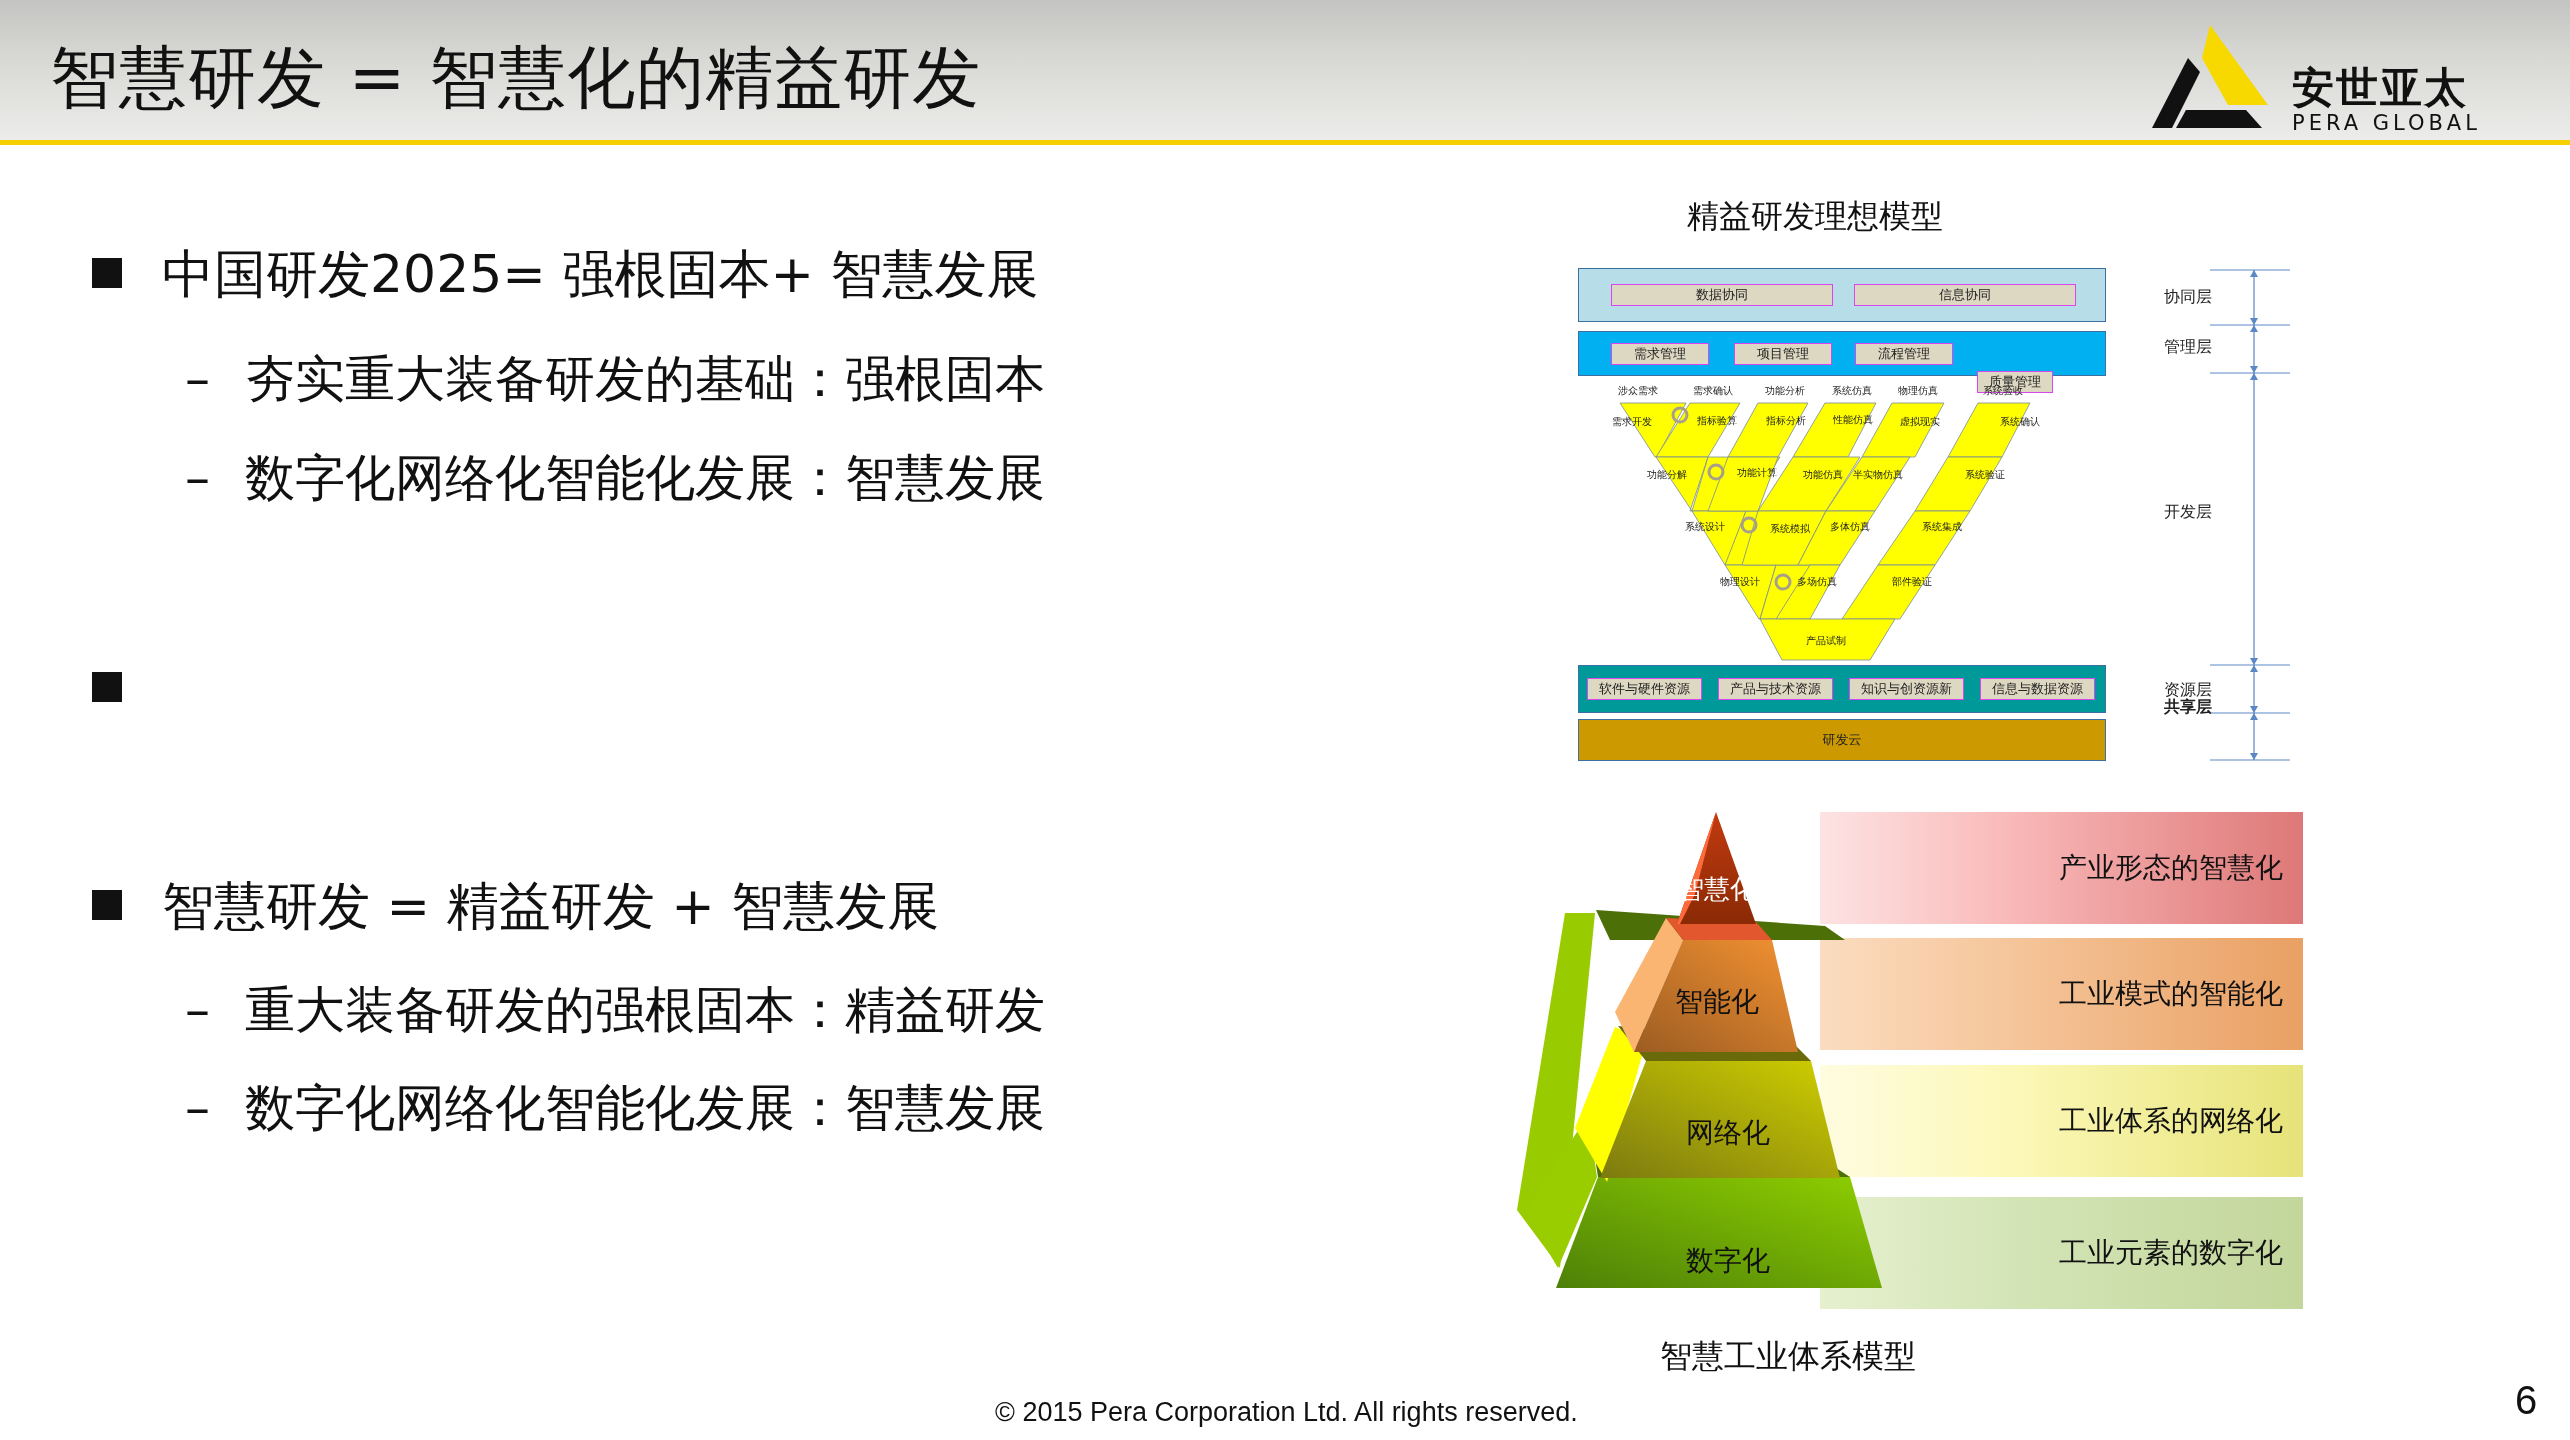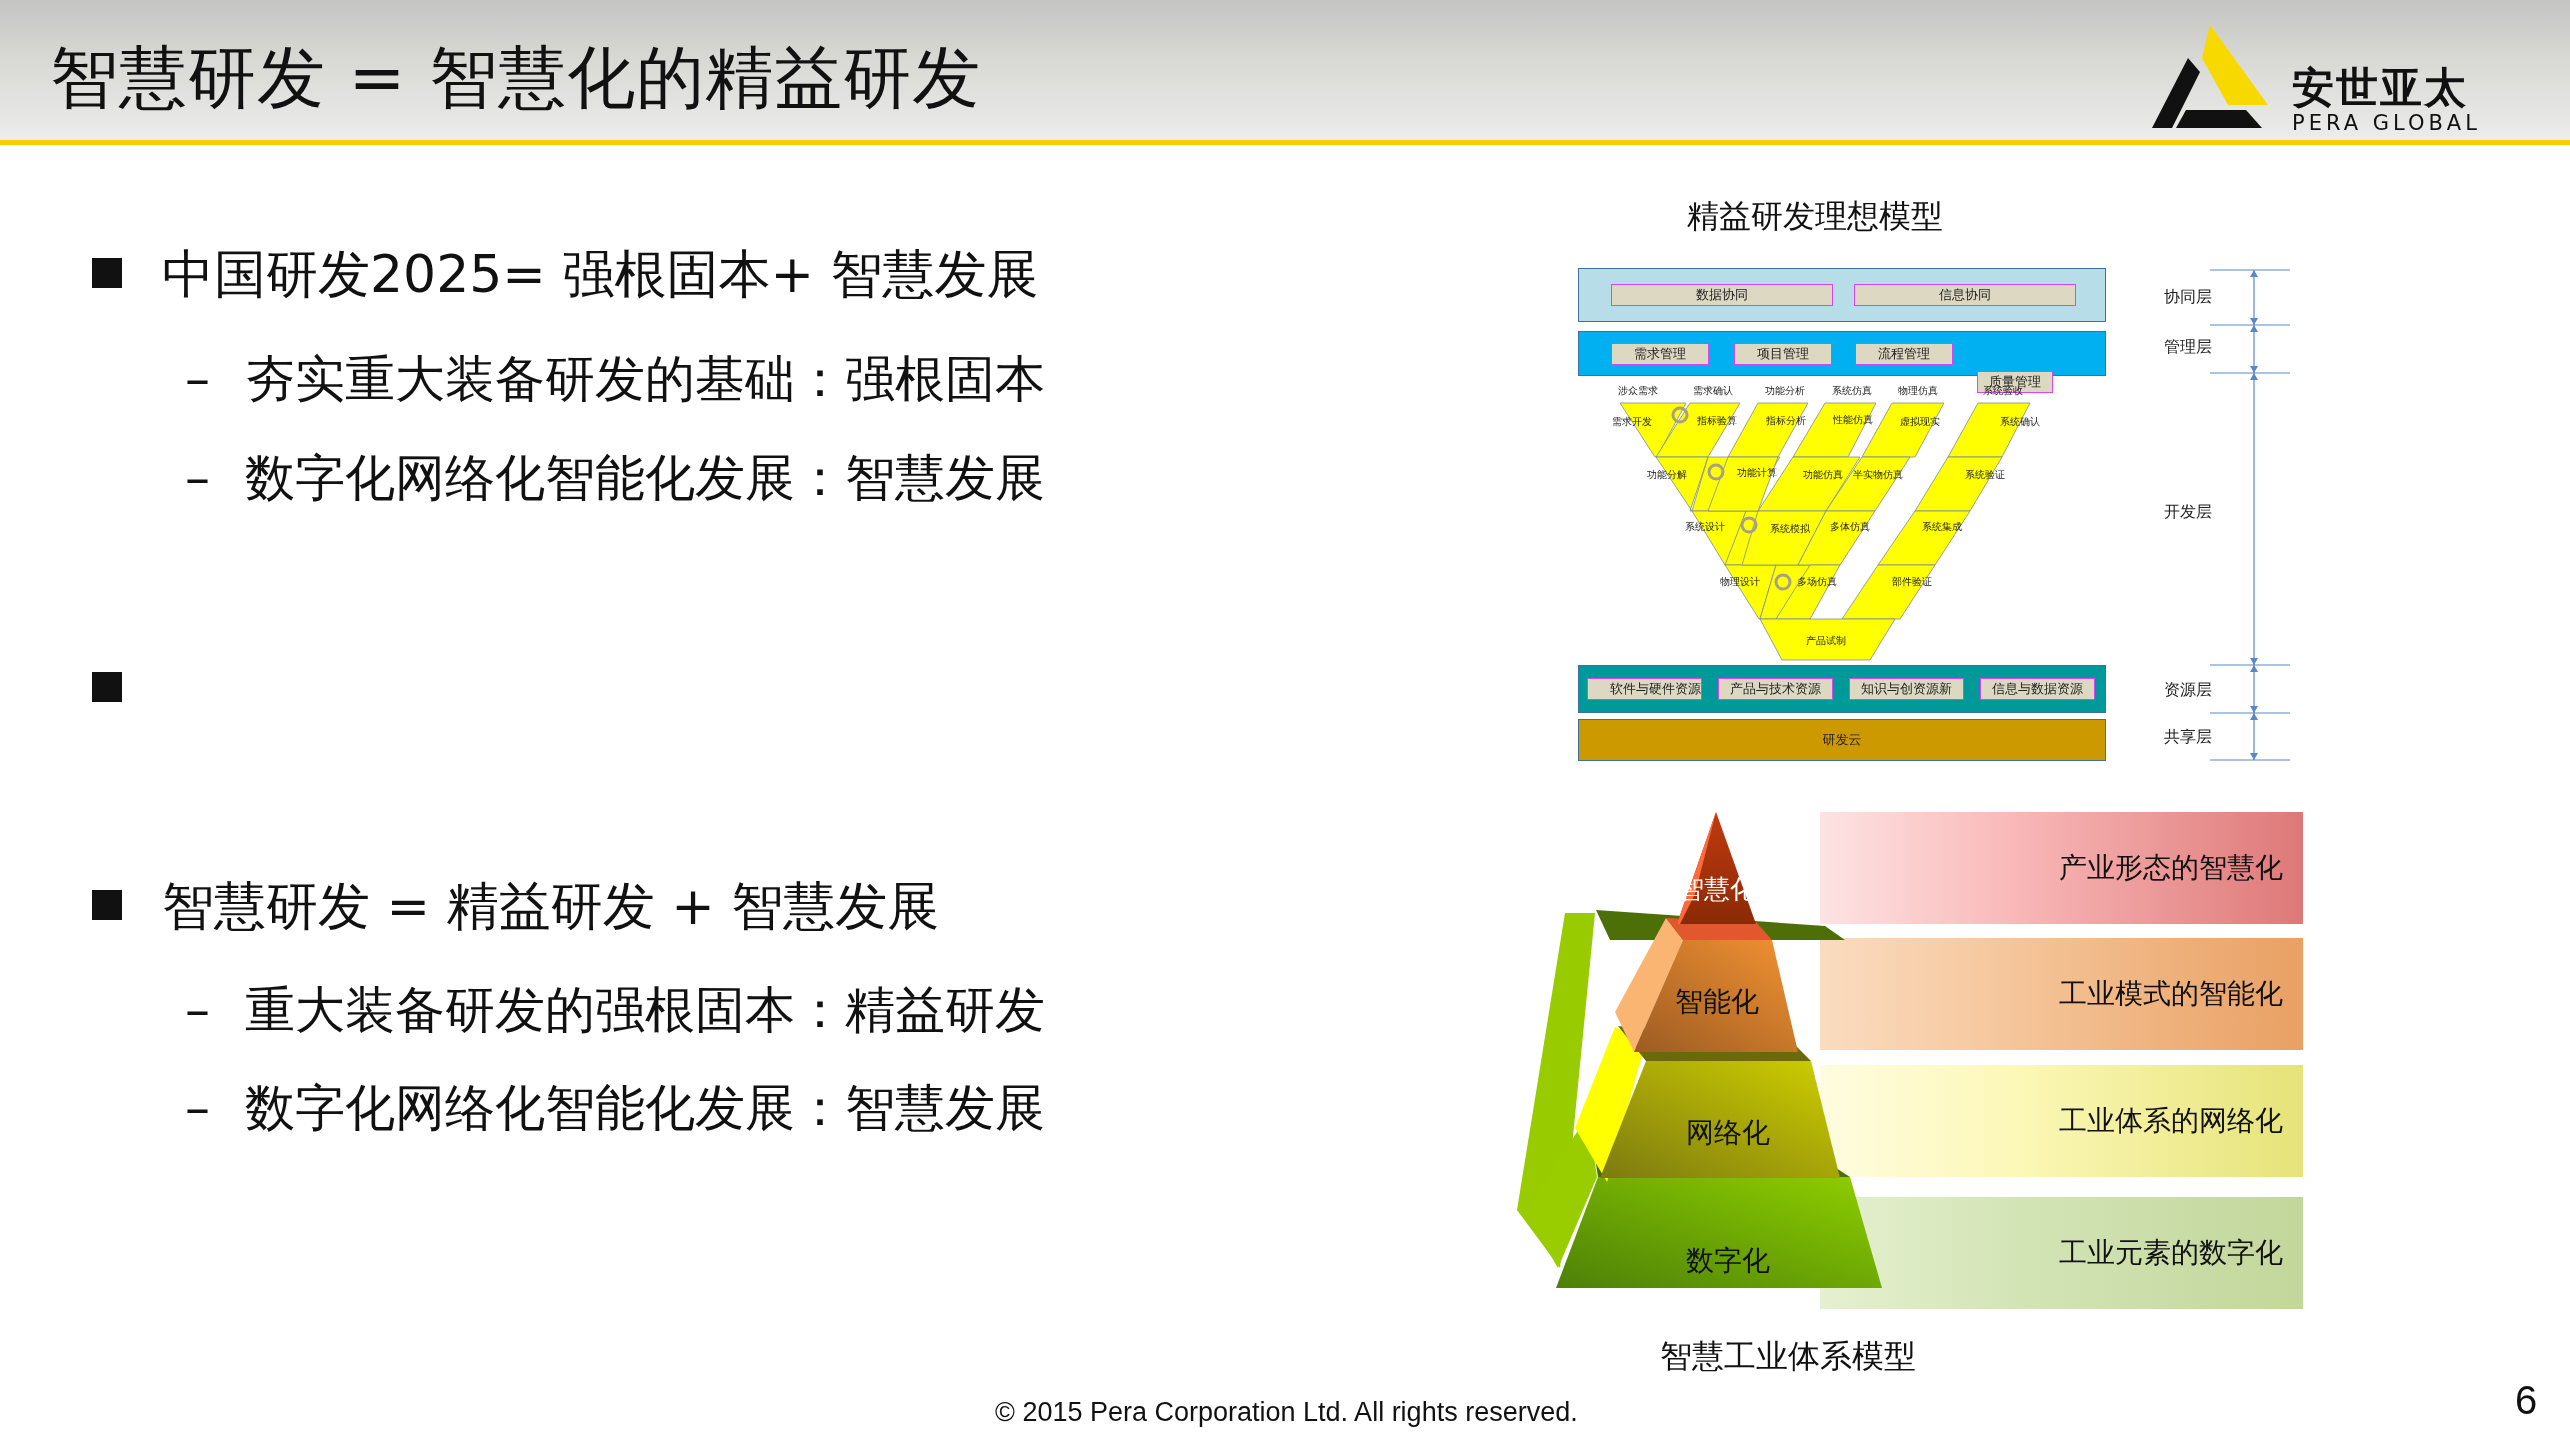--- a/index.html
+++ b/index.html
@@ -129,21 +129,21 @@
   </g>
   <g fill="none" stroke="#a89f88" stroke-width="3">
     <circle cx="110" cy="45" r="7"></circle>
     <circle cx="146" cy="102" r="7"></circle>
     <circle cx="179" cy="155" r="7"></circle>
     <circle cx="213" cy="212" r="7"></circle>
   </g>
 </svg>
 
 <div class="layer" style="top:665px;height:48px;background:#009999;">
-  <div class="cell" style="left:8px;width:115px;text-align:right;">软件与硬件资源</div>
+  <div class="cell" style="left:8px;width:115px;">软件与硬件资源</div>
   <div class="cell" style="left:139px;width:115px;">产品与技术资源</div>
   <div class="cell" style="left:270px;width:115px;">知识与创资源新</div>
   <div class="cell" style="left:401px;width:115px;">信息与数据资源</div>
 </div>
 <div class="layer" style="top:719px;height:42px;background:#cc9900;">
   <div style="position:absolute;left:0;width:100%;top:50%;transform:translateY(-50%);text-align:center;font-size:13px;color:#222;">研发云</div>
 </div>
 
 <svg style="position:absolute;left:2200px;top:265px;" width="100" height="500" viewBox="0 0 100 500">
   <g stroke="#5b87c5" stroke-width="1.2">
@@ -165,21 +165,21 @@
     <polygon points="50,407 58,407 54,400"></polygon>
       <polygon points="50,441 58,441 54,448"></polygon>
     <polygon points="50,455 58,455 54,448"></polygon>
       <polygon points="50,488 58,488 54,495"></polygon>
   </g>
 </svg>
 <div class="side-label" style="top:287px;">协同层</div>
 <div class="side-label" style="top:337px;">管理层</div>
 <div class="side-label" style="top:502px;">开发层</div>
 <div class="side-label" style="top:680px;">资源层</div>
-<div class="side-label" style="top:727px;">共享层</div>
+<div class="side-label" style="top:697px;font-weight:bold;">共享层</div>
 
 <div class="band" style="top:812px;background:linear-gradient(90deg,#fde3e3,#f9b8b8 40%,#de7878);">
   <div class="band-label">产业形态的智慧化</div>
 </div>
 <div class="band" style="top:938px;background:linear-gradient(90deg,#fbdcc0,#f5c59a 40%,#e9a063);">
   <div class="band-label">工业模式的智能化</div>
 </div>
 <div class="band" style="top:1065px;background:linear-gradient(90deg,#fffce0,#fcf8b8 40%,#e6e37a);">
   <div class="band-label">工业体系的网络化</div>
 </div>

